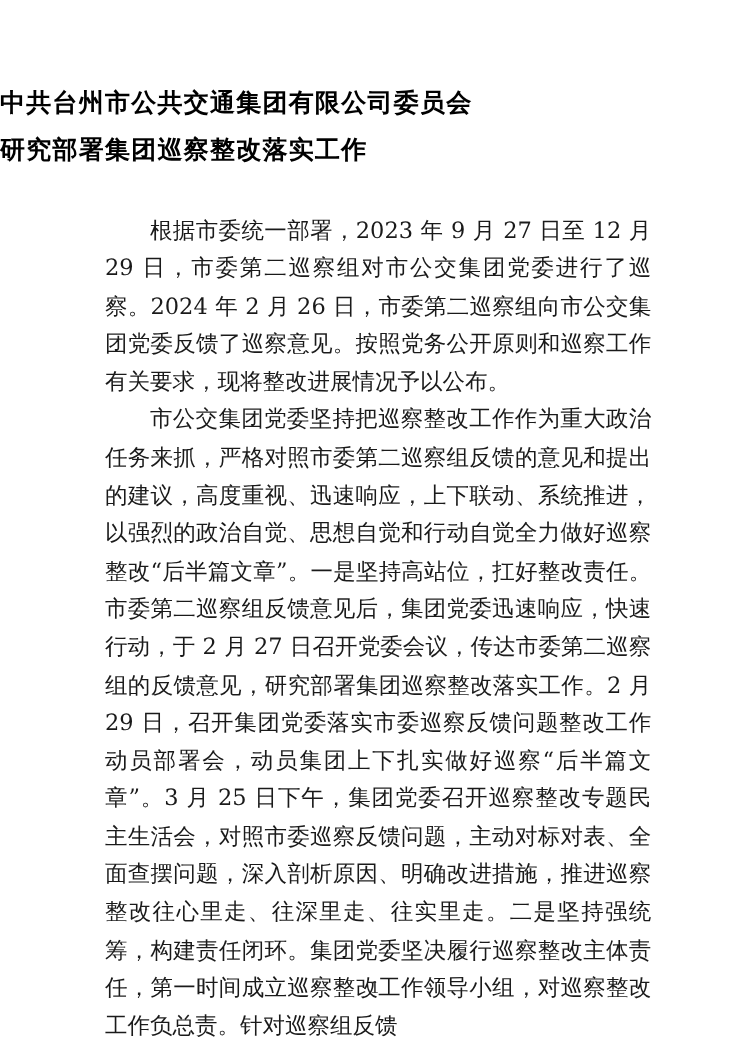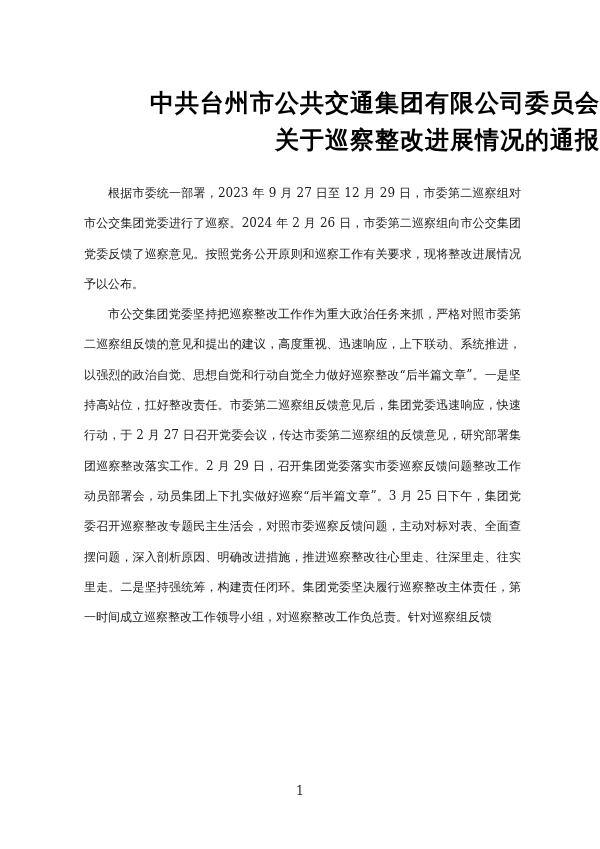--- a/index.html
+++ b/index.html
@@ -11,32 +11,32 @@
     position: relative;
     width: 600px;
     height: 849px;
     background: #ffffff;
     overflow: hidden;
     font-family: "DejaVu Serif", "Liberation Serif", serif;
     color: #111111;
   }
   .doc-title {
     margin: 0;
-    padding-top: 84px;
-    text-align: right;
-    font-size: 24px;
+    padding-top: 64px;
+    text-align: left;
+    font-size: 20px;
     font-weight: bold;
     line-height: 37px;
     letter-spacing: 1px;
     color: #000000;
   }
   .doc-body {
     width: 437px;
-    margin: 20px 0 0 84px;
-    font-size: 12px;
+    margin: 32px 0 0 84px;
+    font-size: 18px;
     line-height: 30.3px;
     text-align: justify;
     text-justify: inter-character;
     color: #1a1a1a;
   }
   .para {
     margin: 0;
     text-indent: 2em;
   }
   .run { font-weight: normal; }
@@ -51,21 +51,21 @@
     color: #333333;
     font-family: "DejaVu Serif", "Liberation Serif", serif;
   }
 </style>
 </head>
 <body>
 
 <div class="page">
   <h1 class="doc-title">
     <span style="display:block">中共台州市公共交通集团有限公司委员会</span>
-    <span style="display:block">关于巡察整改进展情况的通报</span>
+    <span style="display:block">研究部署集团巡察整改落实工作</span>
   </h1>
 
   <div class="doc-body">
       <p class="para"><span class="run">根据市委统一部署，2023 年 9 月 27 日至 12 月 29 日，市委第二巡察组对市公交集团党委进行了巡察。2024 年 2 月 26 日，市委第二巡察组向市公交集团党委反馈了巡察意见。按照党务公开原则和巡察工作有关要求，现将整改进展情况予以公布。</span></p>
       <p class="para"><span class="run">市公交集团党委坚持把巡察整改工作作为重大政治任务来抓，严格对照市委第二巡察组反馈的意见和提出的建议，高度重视、迅速响应，上下联动、系统推进，以强烈的政治自觉、思想自觉和行动自觉全力做好巡察整改“后半篇文章”。</span><span class="run bold">一是坚持高站位，扛好整改责任。</span><span class="run">市委第二巡察组反馈意见后，集团党委迅速响应，快速行动，于 2 月 27 日召开党委会议，传达市委第二巡察组的反馈意见，研究部署集团巡察整改落实工作。2 月 29 日，召开集团党委落实市委巡察反馈问题整改工作动员部署会，动员集团上下扎实做好巡察“后半篇文章”。3 月 25 日下午，集团党委召开巡察整改专题民主生活会，对照市委巡察反馈问题，主动对标对表、全面查摆问题，深入剖析原因、明确改进措施，推进巡察整改往心里走、往深里走、往实里走。</span><span class="run bold">二是坚持强统筹，构建责任闭环。</span><span class="run">集团党委坚决履行巡察整改主体责任，第一时间成立巡察整改工作领导小组，对巡察整改工作负总责。针对巡察组反馈</span></p>
     </div>
 
   <div class="page-footer">
     <span>1</span>
   </div>

